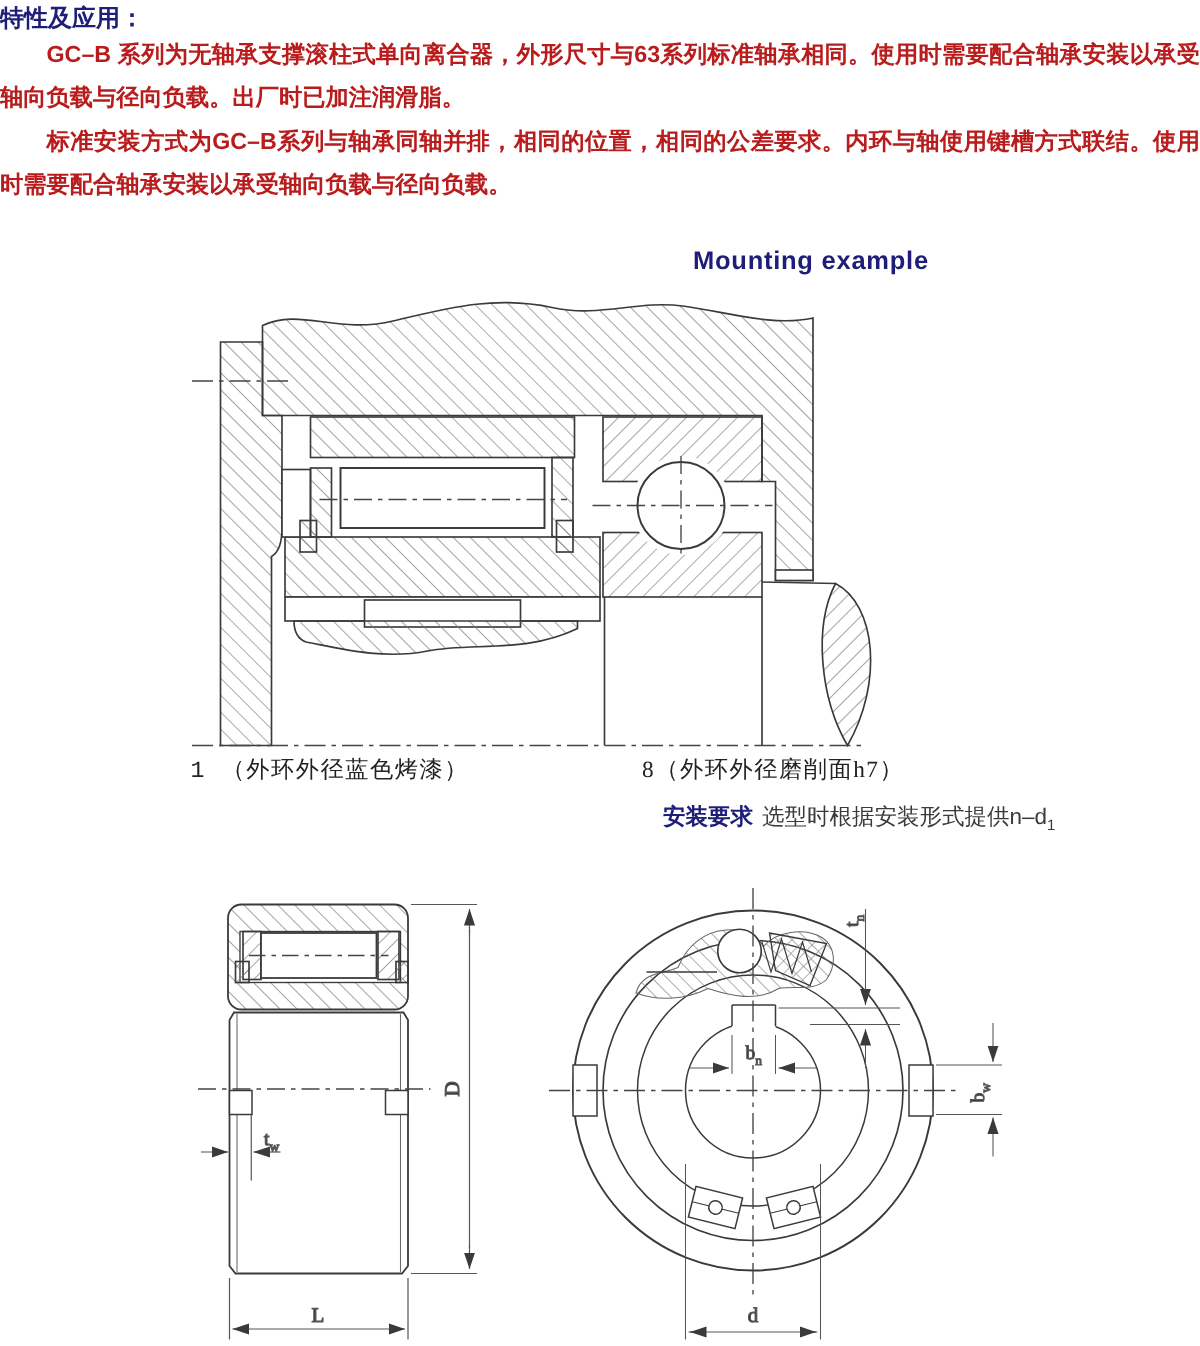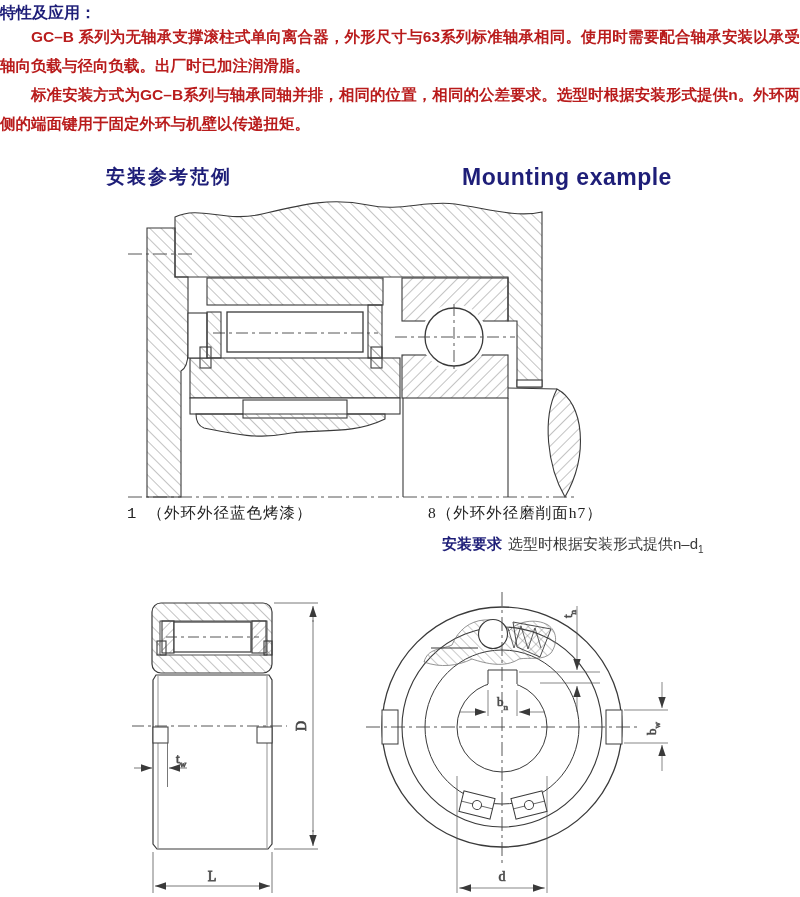--- a/index.html
+++ b/index.html
@@ -5,21 +5,21 @@
   html,body{margin:0;padding:0;background:#fff;}
   .page{position:relative;width:800px;height:897px;background:#ffffff;overflow:hidden;
         font-family:"Liberation Sans",sans-serif;}
   .feature-title{position:absolute;left:0;top:0;font-size:16px;font-weight:700;
         color:#1e1e78;line-height:26px;}
   .body-text{position:absolute;left:0;top:22px;width:800px;color:#b91c1c;}
   .body-text p{margin:0;font-size:15.5px;line-height:29px;font-weight:600;
         text-align:justify;text-indent:2em;}
   .heading-zh{position:absolute;left:106px;top:164px;font-size:19px;font-weight:700;
         color:#1e1e78;letter-spacing:2px;}
-  .heading-en{position:absolute;left:462px;top:164px;font-size:23px;font-weight:700;
+  .heading-en{position:absolute;left:462px;top:164px;font-size:17px;font-weight:700;
         color:#1e1e78;letter-spacing:.5px;}
   .drawing{position:absolute;}
   .caption{position:absolute;font-family:"Liberation Serif",serif;font-size:15.5px;
         color:#222;letter-spacing:1px;white-space:nowrap;}
   .cap1{left:127px;top:503px;font-family:Liberation Mono, monospace;}
   .cap2{left:428px;top:503px;}
   .requirement{position:absolute;left:436px;top:535px;font-size:15px;white-space:nowrap;margin-left:6px;}
   .req-label{color:#1e1e78;font-weight:700;margin-right:6px;}
   .req-text{color:#3a3a3a;font-weight:500;}
   .req-sub{font-size:10px;color:#3a3a3a;font-weight:500;}
@@ -27,24 +27,23 @@
 </style>
 </head>
 <body>
 
 <div class="page">
 
   <div class="feature-title">特性及应用：</div>
 
   <div class="body-text">
     <p>GC–B 系列为无轴承支撑滚柱式单向离合器，外形尺寸与63系列标准轴承相同。使用时需要配合轴承安装以承受轴向负载与径向负载。出厂时已加注润滑脂。</p>
-    <p>标准安装方式为GC–B系列与轴承同轴并排，相同的位置，相同的公差要求。选型时根据安装形式提供n。外环两侧的端面键用于固定外环与机壁以传递扭矩。</p>
+    <p>标准安装方式为GC–B系列与轴承同轴并排，相同的位置，相同的公差要求。内环与轴使用键槽方式联结。使用时需要配合轴承安装以承受轴向负载与径向负载。</p>
   </div>
 
-  <div class="heading-zh">安装参考范例</div>
   <div class="heading-en">Mounting example</div>
 
   <svg class="drawing" style="left:120px;top:195px" width="480" height="335" viewBox="120 195 480 335">
     <defs>
       <pattern id="hA" width="8" height="8" patternUnits="userSpaceOnUse" patternTransform="rotate(-45)">
         <line x1="0" y1="0" x2="0" y2="8" stroke="#7a7a7a" stroke-width="0.9"></line>
       </pattern>
       <pattern id="hB" width="8" height="8" patternUnits="userSpaceOnUse" patternTransform="rotate(45)">
         <line x1="0" y1="0" x2="0" y2="8" stroke="#7a7a7a" stroke-width="0.9"></line>
       </pattern>

